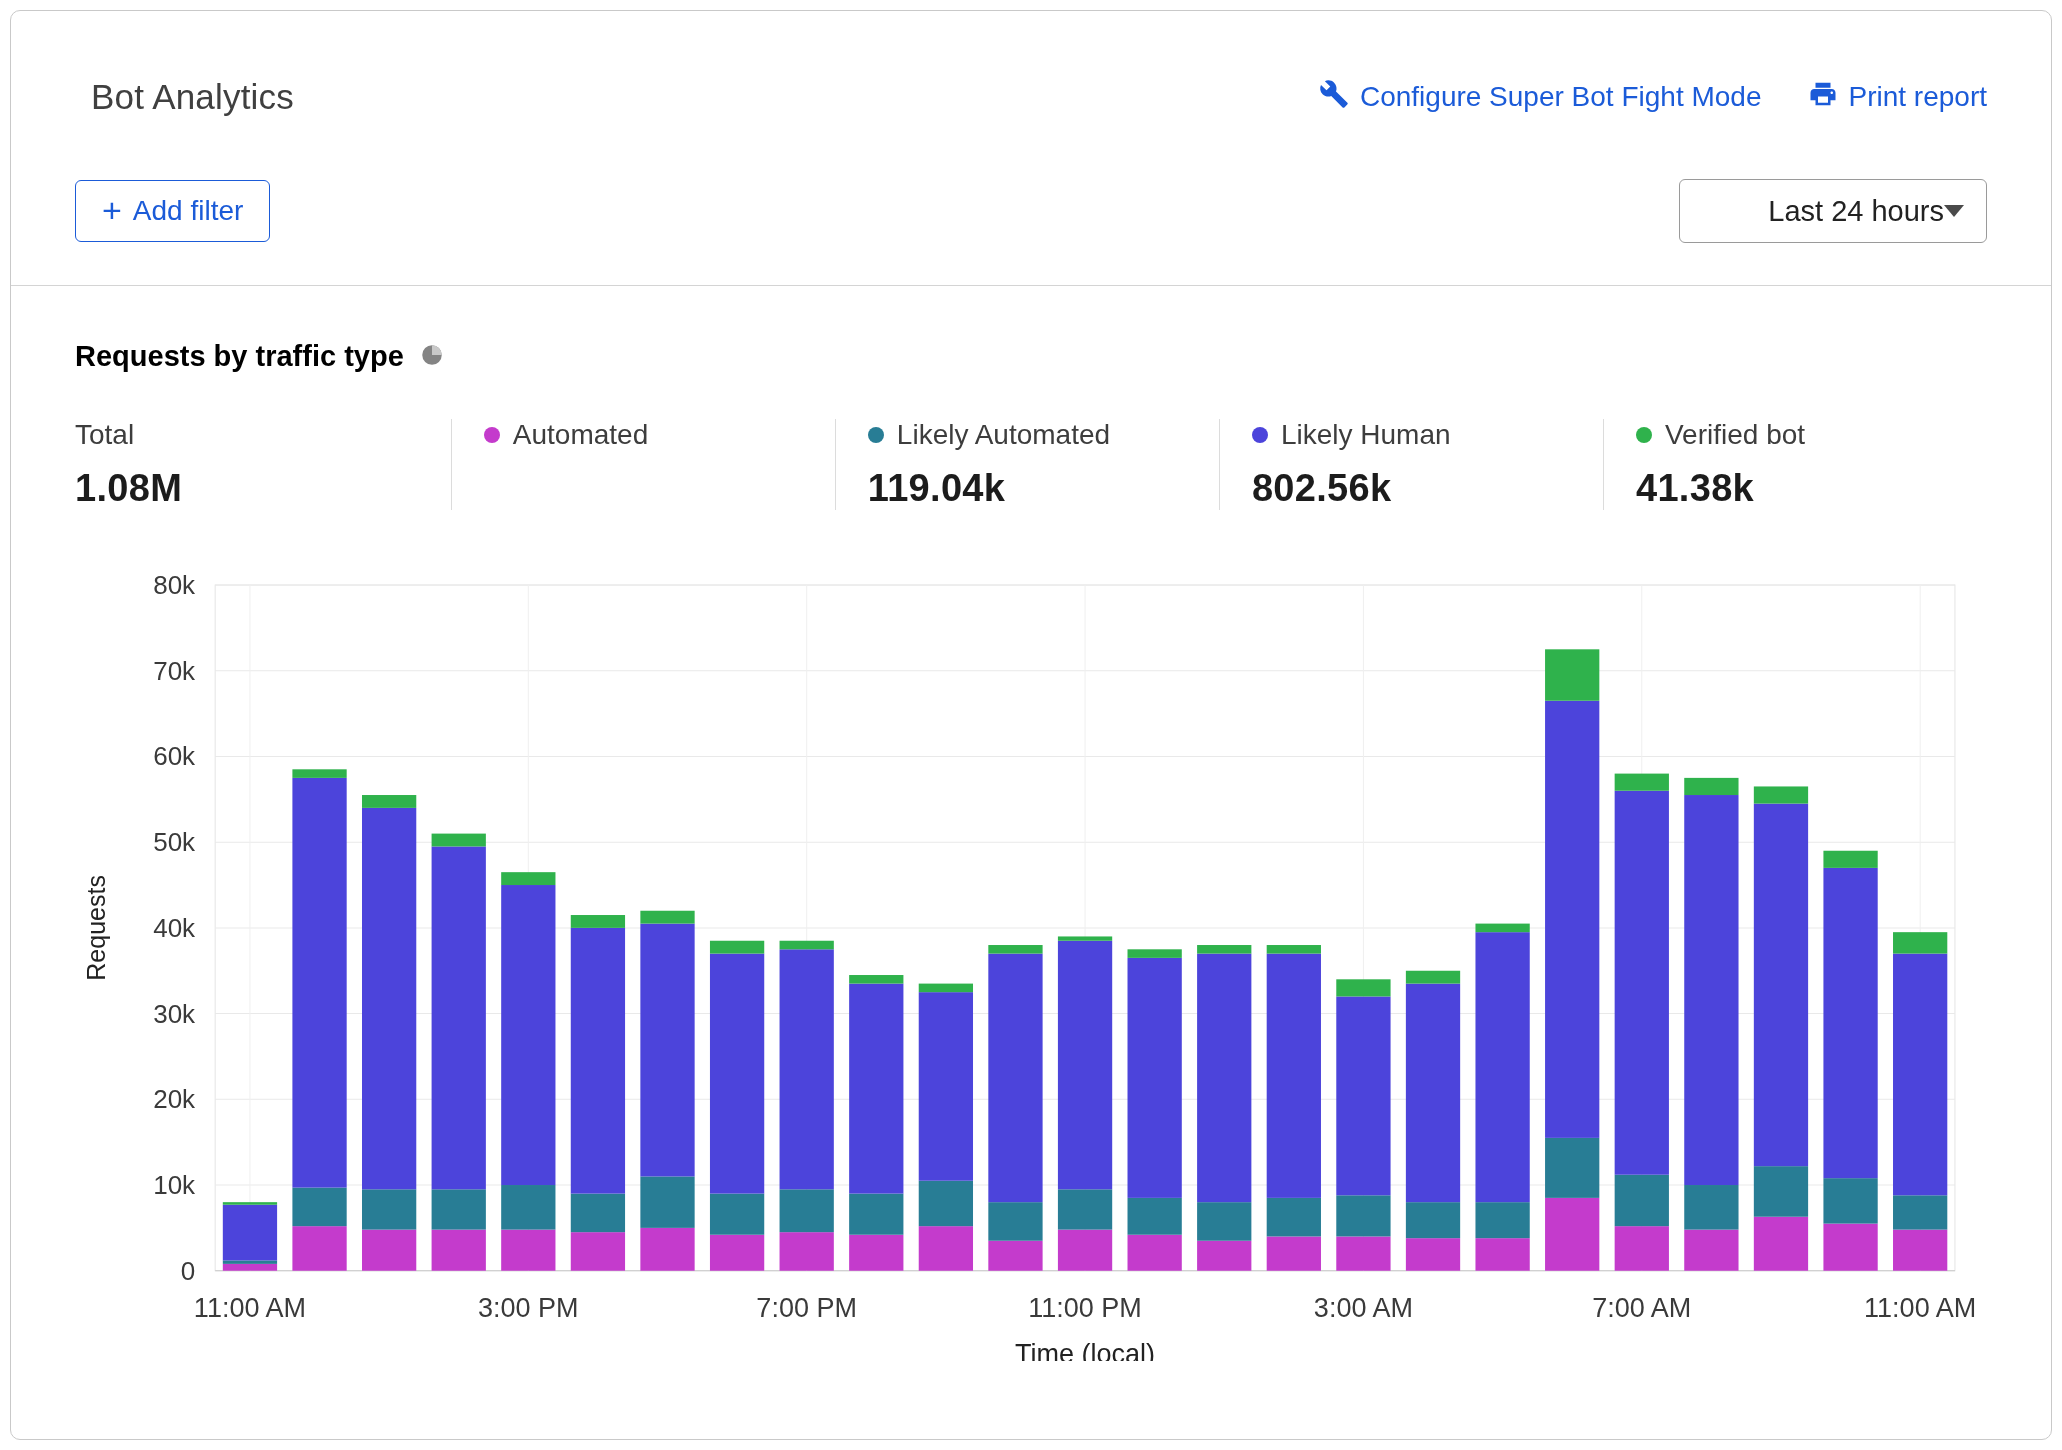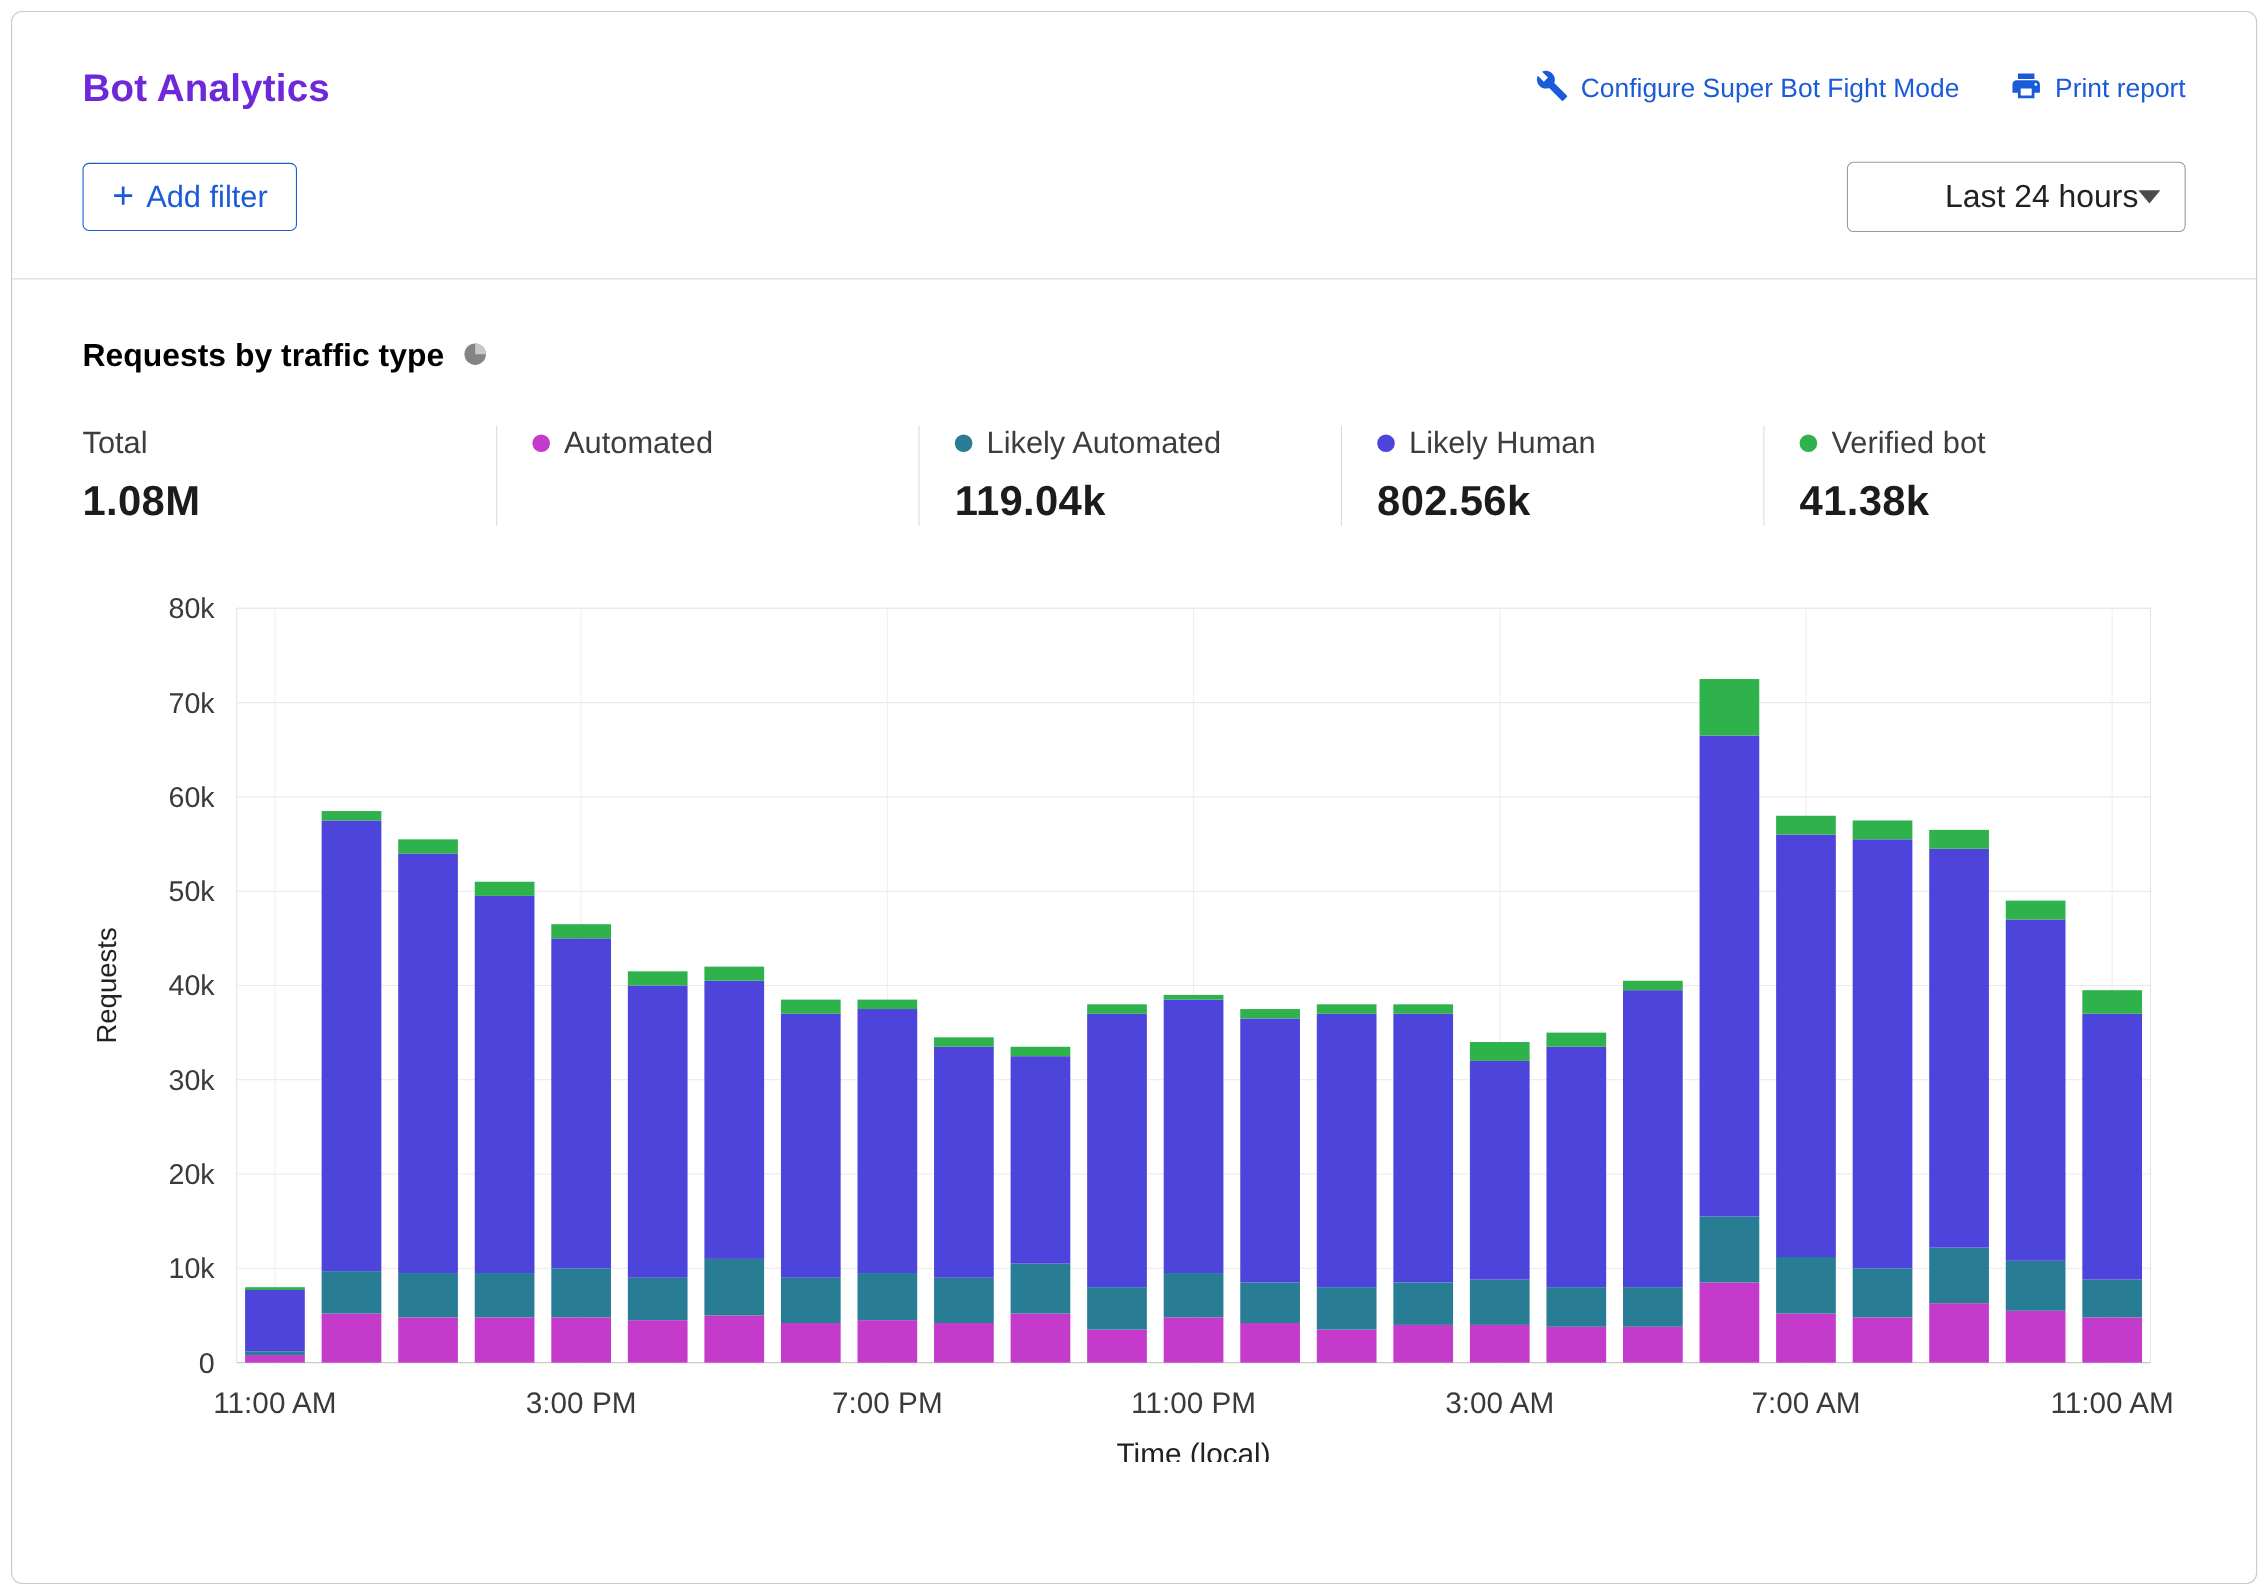--- a/index.html
+++ b/index.html
@@ -16,25 +16,25 @@
   }
   .card{
     border:1px solid #c9c9c9;
     border-radius:10px;
     background:#fff;
     height:1430px;
     overflow:hidden;
   }
   .card-top{padding:50px 64px 0 64px;}
   .top-row{display:flex;align-items:center;}
-  h1{font-size:35px;font-weight:700;margin:0;color:#6d28d9;letter-spacing:.2px;}
+  h1{font-size:35px;font-weight:400;margin:16px;color:#404040;letter-spacing:.2px;}
   .top-links{margin-left:auto;display:flex;align-items:center;gap:46px;}
   .link{
     display:flex;align-items:center;gap:11px;
-    color:var(--link);font-size:24px;cursor:pointer;text-decoration:none;
+    color:var(--link);font-size:28px;cursor:pointer;text-decoration:none;
   }
   .link svg{flex:0 0 auto;}
   .filter-row{display:flex;align-items:center;justify-content:space-between;margin-top:46px;}
   .btn-add{
     display:inline-flex;align-items:center;gap:11px;
     border:1px solid var(--link);color:var(--link);
     background:#fff;border-radius:6px;height:62px;padding:0 26px;
     font-size:28px;font-family:inherit;cursor:pointer;
   }
   .plus{font-size:34px;line-height:0;font-weight:400;margin-top:-2px;}

